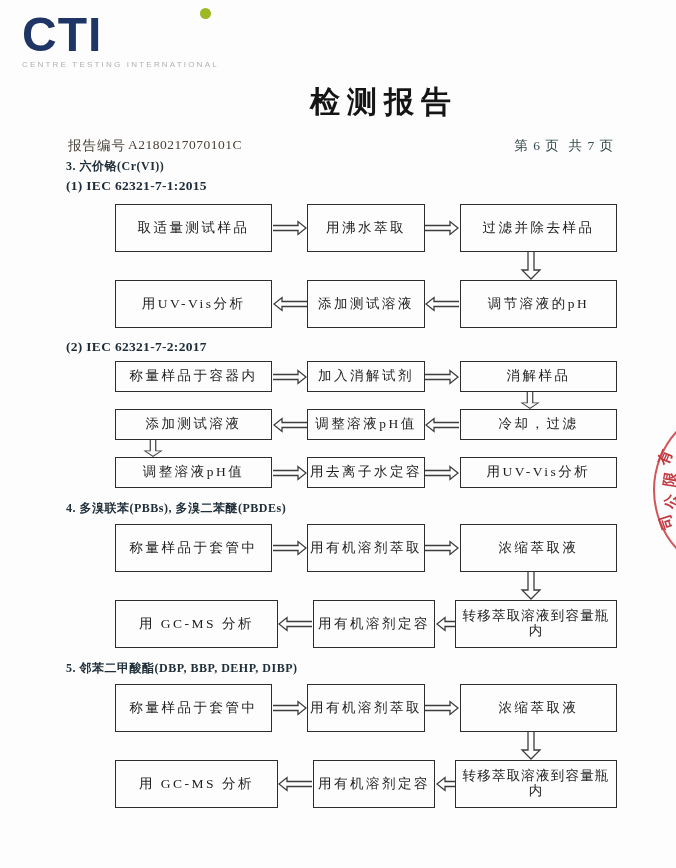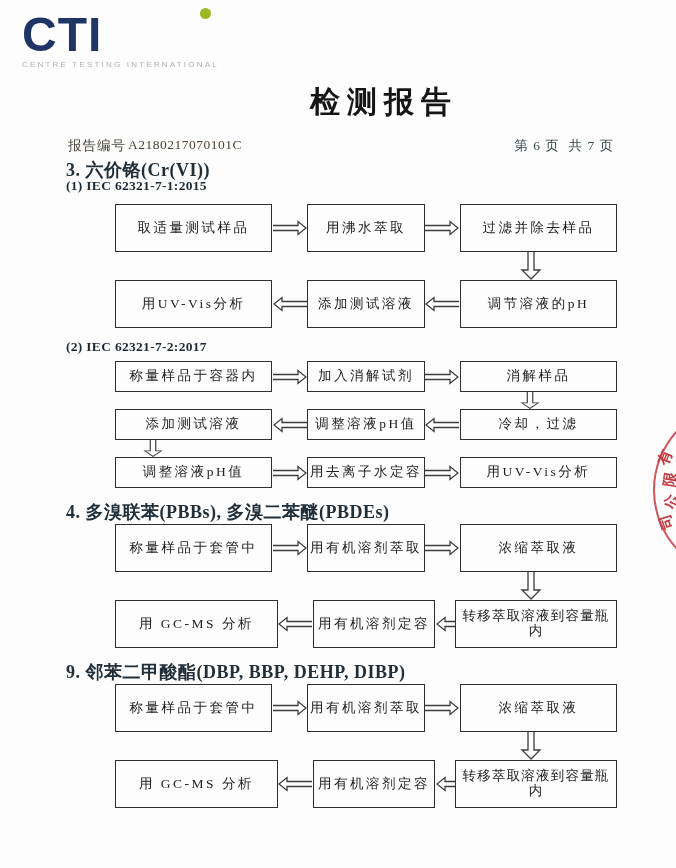--- a/index.html
+++ b/index.html
@@ -30,21 +30,21 @@
     font-size:8px;color:#b0b0b0;letter-spacing:2.2px;margin-top:2px;
   }
 
   
   .title{top:82px;left:0;width:100%;text-align:center;font-size:30px;
     font-weight:bold;letter-spacing:7px;color:#151515;padding-left:46px;}
   .meta-label{top:137px;left:68px;font-size:13.5px;color:#4c443c;letter-spacing:1px;}
   .meta-number{top:137px;left:128px;font-size:13.5px;color:#4a3f34;letter-spacing:.5px;}
   .meta-page{top:137px;right:62px;font-size:13.5px;color:#35484c;white-space:pre;letter-spacing:1px;}
 
-  .sec-heading{left:66px;font-size:18px;font-weight:bold;color:#212f3a;letter-spacing:.5px;}
+  .sec-heading{left:66px;font-size:12px;font-weight:bold;color:#212f3a;letter-spacing:.5px;}
   .sub-heading{left:66px;font-size:13.5px;font-weight:bold;color:#1d2b38;letter-spacing:.3px;}
 
   
   .chart{left:68px;width:549px;position:absolute;}
   .crow{display:flex;align-items:stretch;padding-left:47px;}
   .fbox{
     border:1.5px solid #2e2e2e;background:#fdfdfd;box-sizing:border-box;
     display:flex;align-items:center;justify-content:center;text-align:center;
     font-size:13.5px;letter-spacing:2.5px;color:#1d1d1d;line-height:1.1;
   }
@@ -220,21 +220,21 @@
     <div class="fbox w2">用有机溶剂定容</div>
     <div class="harrow">
       <svg class="flow" width="34" height="16" viewBox="0 0 34 16">
           <path d="M34 5.5 H9 L9 1.5 L1 8 L9 14.5 L9 10.5 H34"></path>
         </svg>
     </div>
     <div class="fbox w3 wide">转移萃取溶液到容量瓶内</div>
   </div>
 </div>
 
-<div class="abs sec-heading" style="top:660px">9. 邻苯二甲酸酯(DBP, BBP, DEHP, DIBP)</div>
+<div class="abs sec-heading" style="top:660px">5. 邻苯二甲酸酯(DBP, BBP, DEHP, DIBP)</div>
 
 <div class="chart h48" style="top:684px">
   <div class="crow">
     <div class="fbox w1">称量样品于套管中</div>
     <div class="harrow">
       <svg class="flow" width="34" height="16" viewBox="0 0 34 16">
           <path d="M0 5.5 H25 L25 1.5 L33 8 L25 14.5 L25 10.5 H0"></path>
         </svg>
     </div>
     <div class="fbox w2">用有机溶剂萃取</div>

